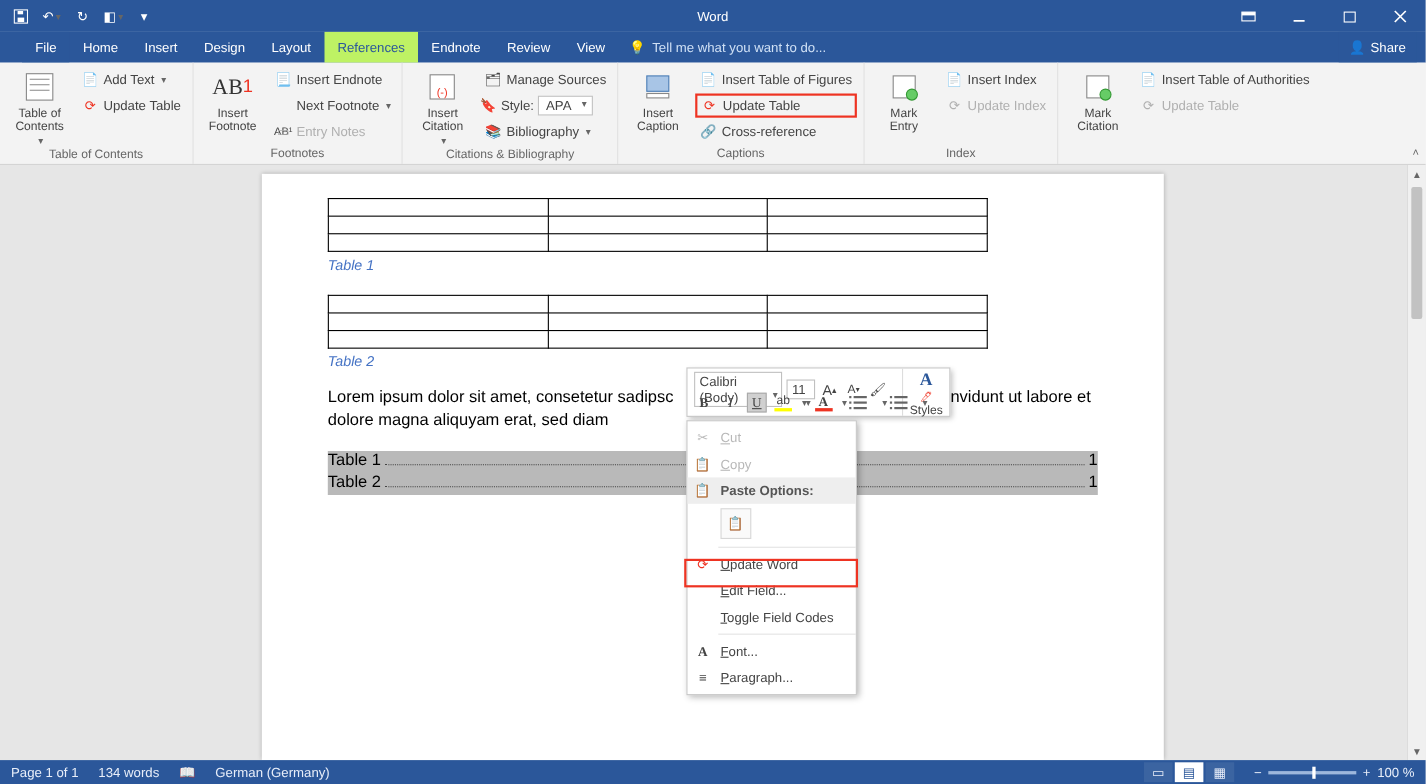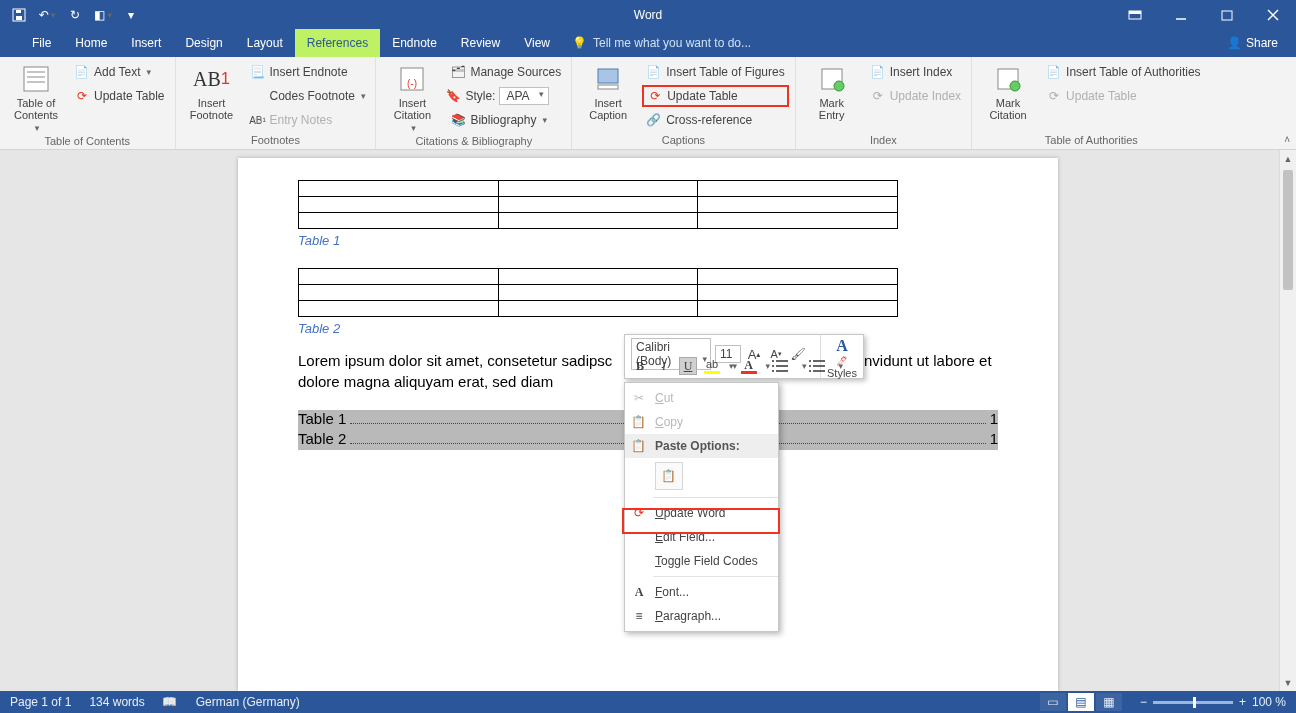--- a/index.html
+++ b/index.html
@@ -203,21 +203,21 @@
         <span style="white-space:pre-line;text-align:center;">Insert
 Footnote</span>
       </div>
       <div class="stackf" style="margin-left:4px;">
         <div class="smallrow">
             <span class="sicon">📃</span>
             <span>Insert Endnote</span>
           </div>
         <div class="smallrow">
             <span class="sicon" style="font-size:10px;margin-top:48px;">AB¹</span>
-            <span>Codes Footnote</span>
+            <span>Next Footnote</span>
             <span class="dd">▾</span>
           </div>
         <div class="smallrow disabled">
             <span class="sicon">▭</span>
             <span>Entry Notes</span>
           </div>
       </div>
     </div>
     <div class="group-label">Footnotes</div>
   </div>
@@ -327,21 +327,20 @@
         <div class="smallrow">
             <span class="sicon">📄</span>
             <span>Insert Table of Authorities</span>
           </div>
         <div class="smallrow disabled">
             <span class="sicon">⟳</span>
             <span>Update Table</span>
           </div>
       </div>
     </div>
-    <div class="group-label">Table of Authorities</div>
   </div>
   <span class="collapse-caret">˄</span>
 </div>
 
 <div class="docwrap">
   <div class="page">
     <table class="tbl">
         <tbody>
           <tr>
             <td></td>

